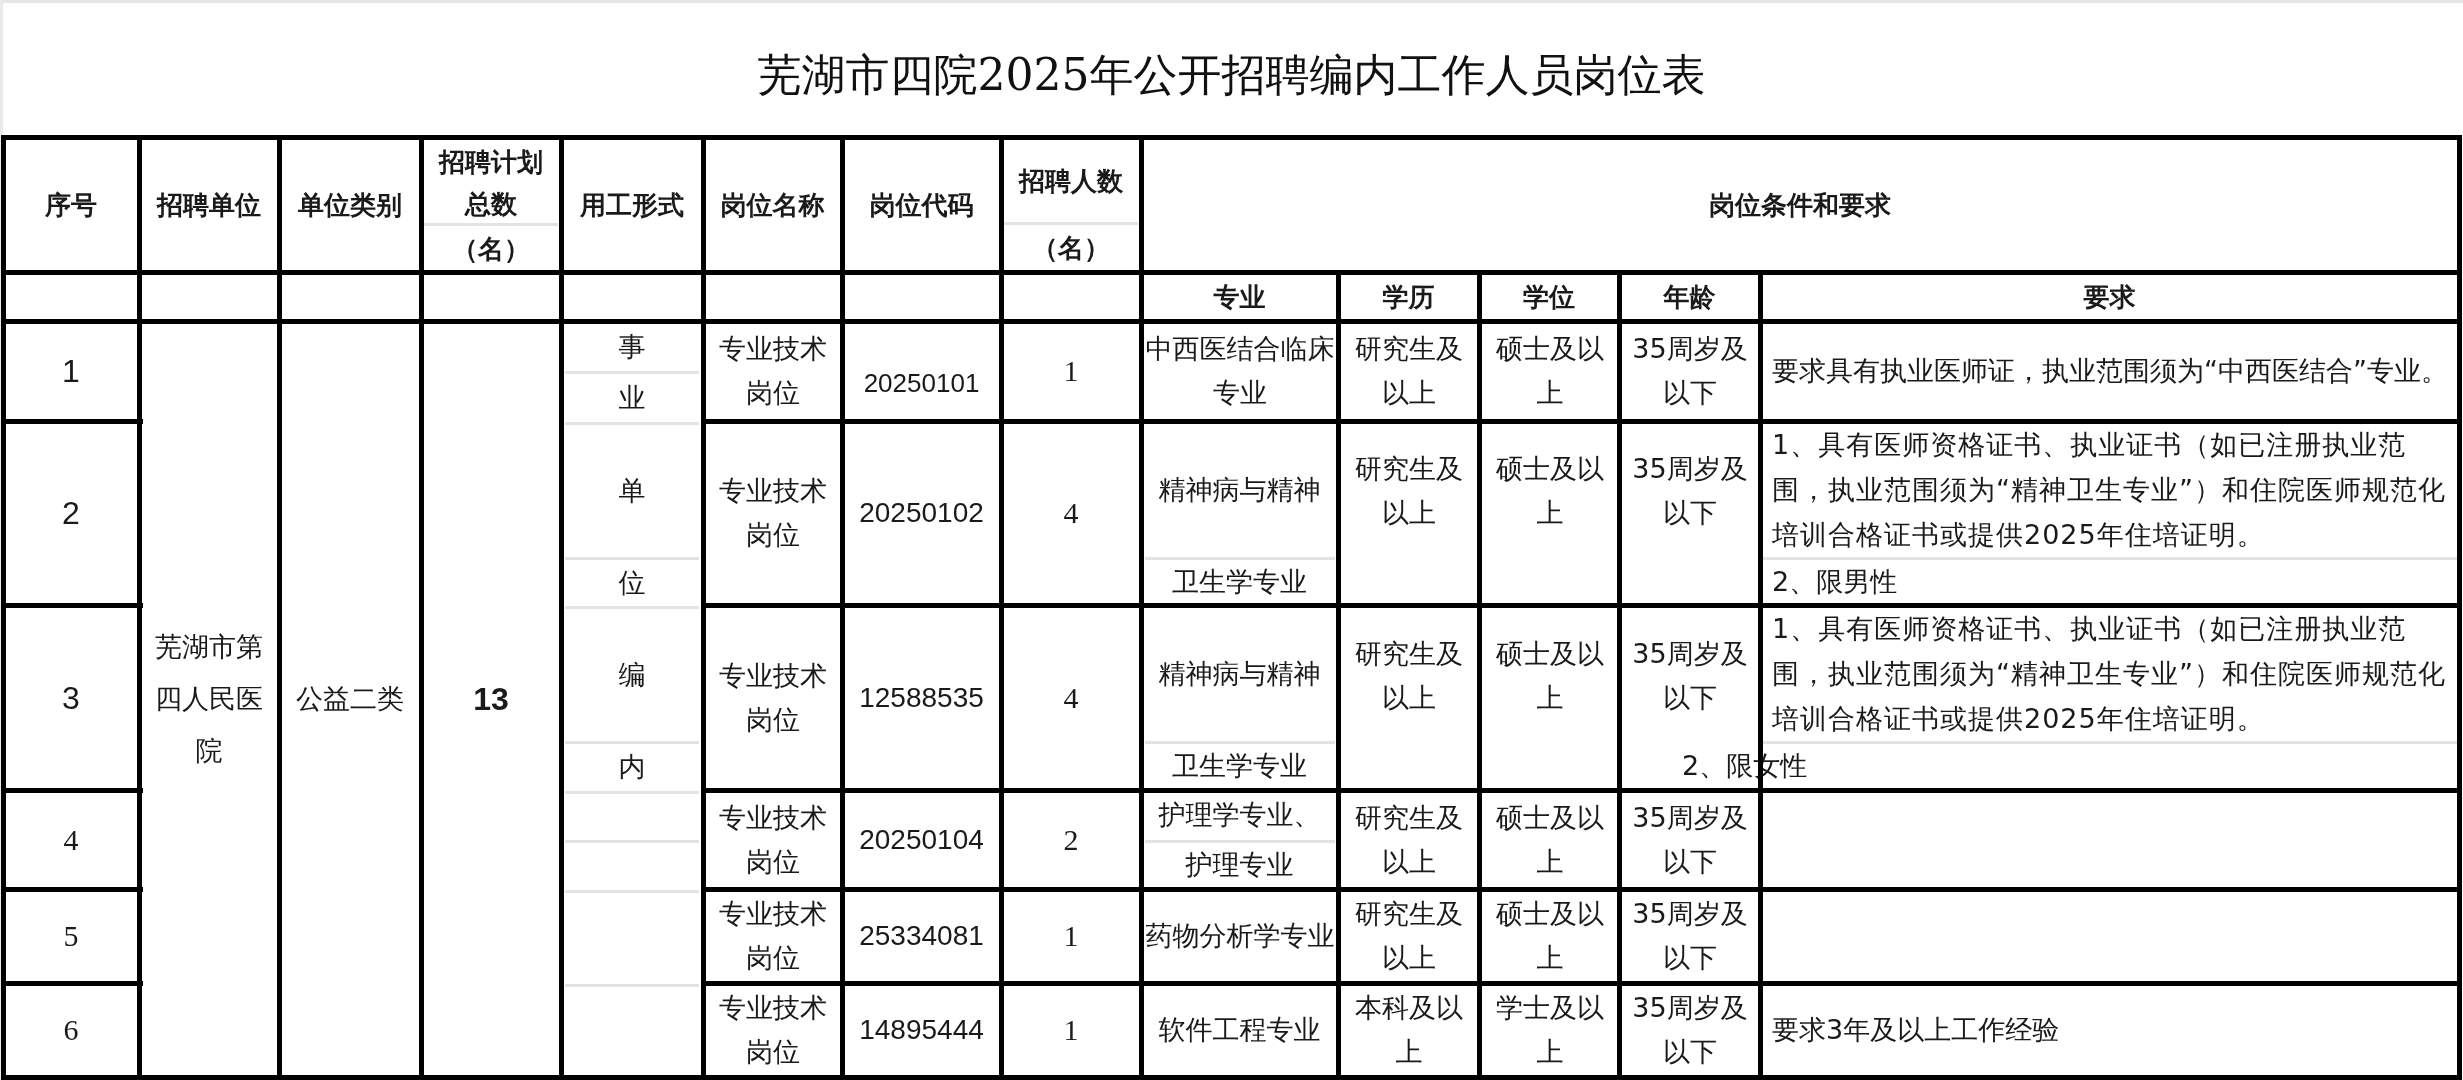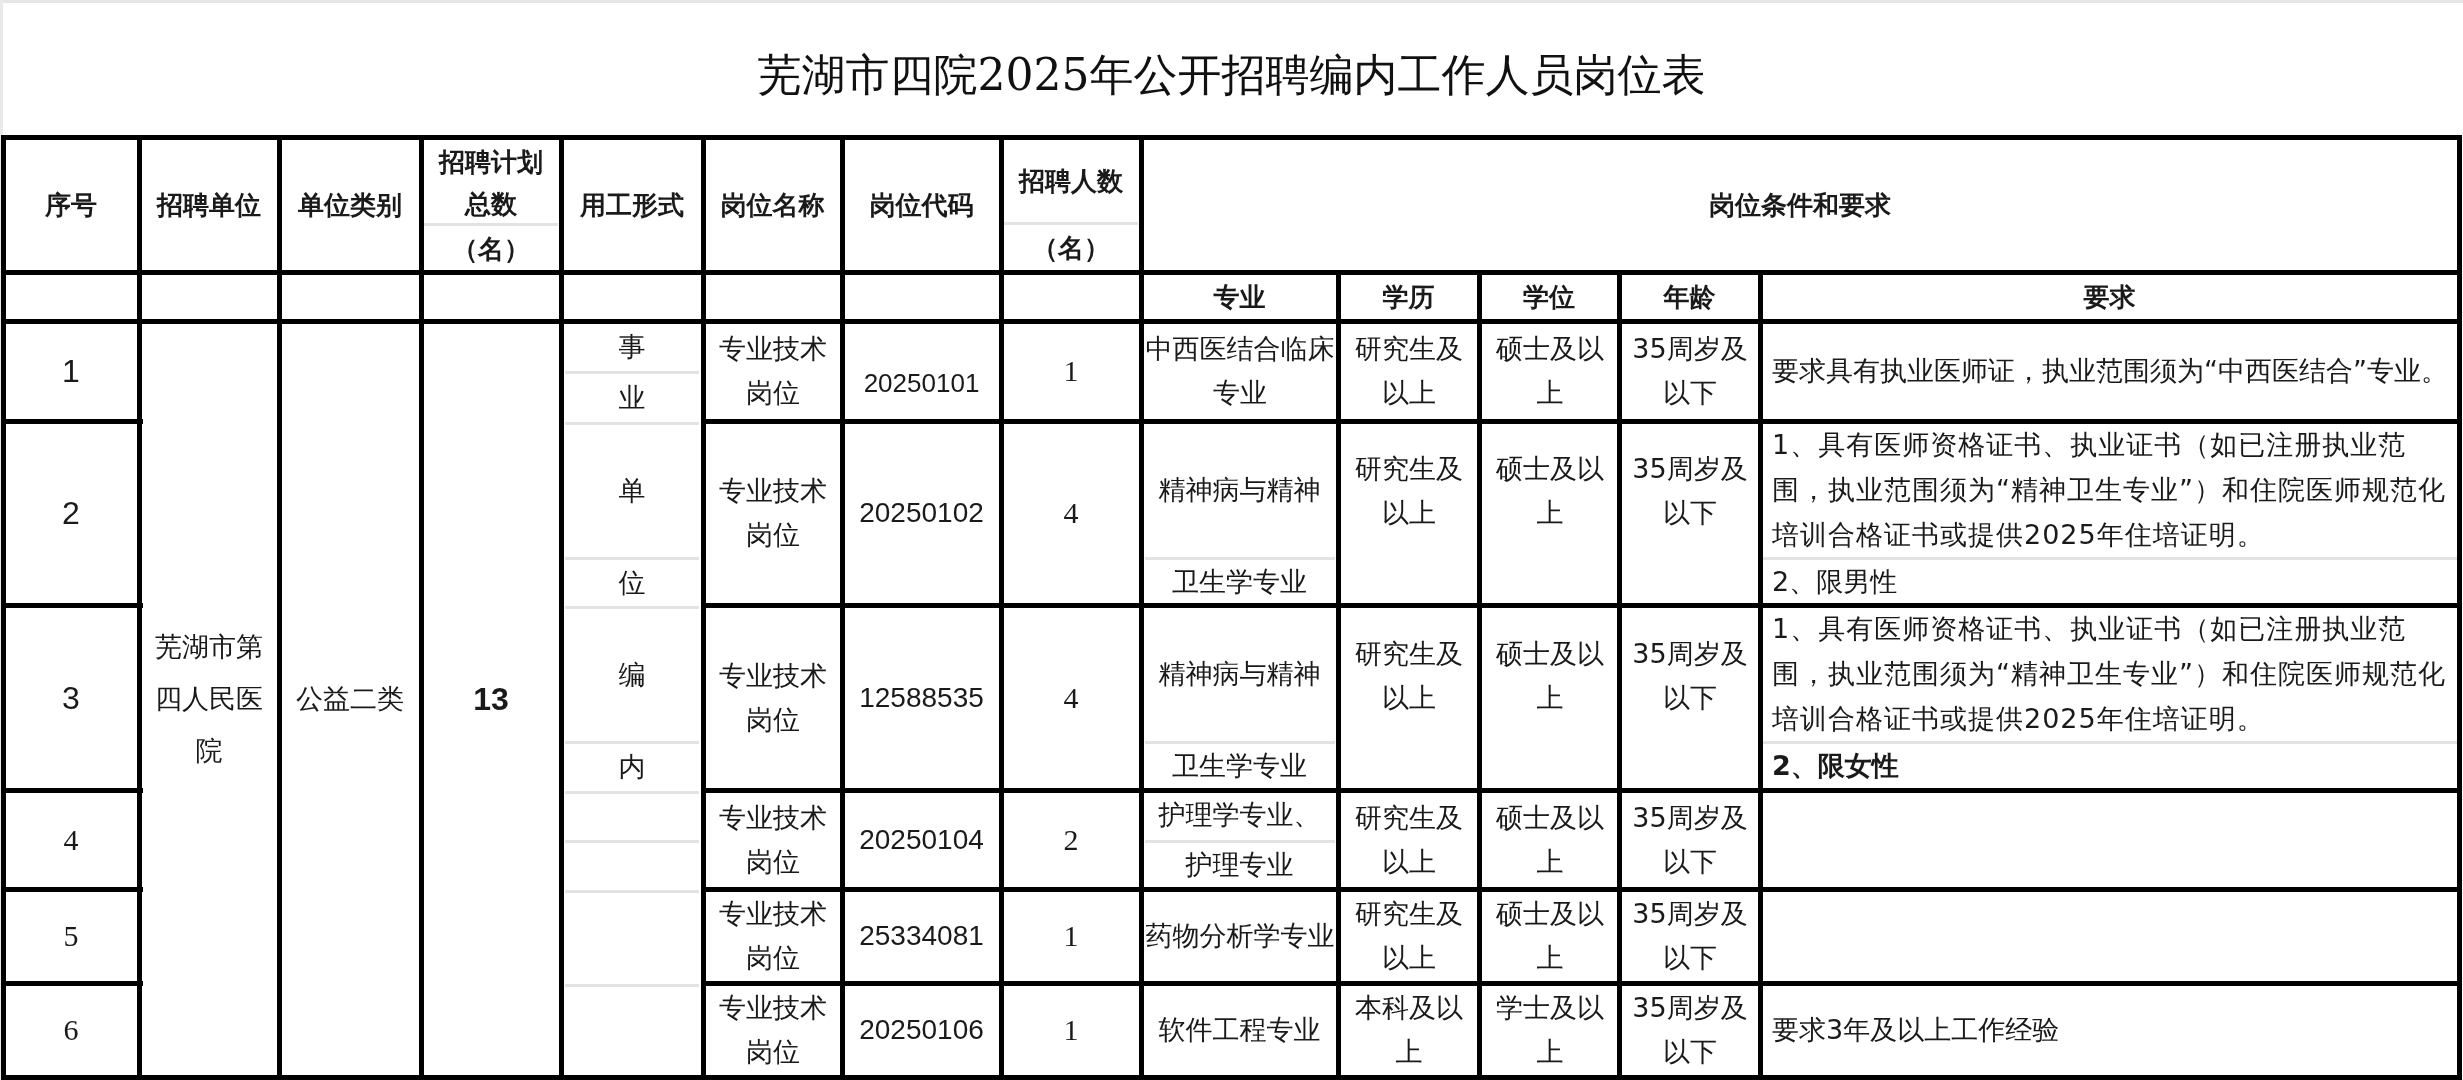--- a/index.html
+++ b/index.html
@@ -81,21 +81,21 @@
   <div class="cell num" style="left:3px;top:605px;width:136px;height:185px;">3</div>
   <div class="cell" style="left:713px;top:605px;width:120px;height:185px;">专业技术岗位</div>
   <div class="cell num" style="left:842px;top:605px;width:159px;height:185px;font-size:28px;">12588535</div>
   <div class="cell serifnum" style="left:1001px;top:605px;width:140px;height:185px;">4</div>
   <div class="cell" style="left:1141px;top:605px;width:197px;height:137px;">精神病与精神</div>
   <div class="cell" style="left:1141px;top:742px;width:197px;height:48px;">卫生学专业</div>
   <div class="cell" style="left:1343px;top:605px;width:132px;height:185px;padding-bottom:44px;">研究生及以上</div>
   <div class="cell" style="left:1484px;top:605px;width:132px;height:185px;padding-bottom:44px;">硕士及以上</div>
   <div class="cell" style="left:1624px;top:605px;width:132px;height:185px;padding-bottom:44px;">35周岁及以下</div>
   <div class="cell left" style="left:1762px;top:605px;width:695px;height:137px;line-height:45px;letter-spacing:1px;">1、具有医师资格证书、执业证书（如已注册执业范围，执业范围须为“精神卫生专业”）和住院医师规范化培训合格证书或提供2025年住培证明。</div>
-  <div class="cell left" style="left:1762px;top:742px;width:695px;height:48px;font-weight:bold;">2、限女性</div>
+  <div class="cell left" style="left:1672px;top:742px;width:695px;height:48px;">2、限女性</div>
 
   <div class="cell serifnum" style="left:3px;top:790px;width:136px;height:99px;">4</div>
   <div class="cell" style="left:713px;top:790px;width:120px;height:99px;">专业技术岗位</div>
   <div class="cell num" style="left:842px;top:790px;width:159px;height:99px;font-size:28px;">20250104</div>
   <div class="cell serifnum" style="left:1001px;top:790px;width:140px;height:99px;">2</div>
   <div class="cell" style="left:1141px;top:790px;width:197px;height:50px;">护理学专业、</div>
   <div class="cell" style="left:1141px;top:840px;width:197px;height:49px;">护理专业</div>
   <div class="cell" style="left:1343px;top:790px;width:132px;height:99px;">研究生及以上</div>
   <div class="cell" style="left:1484px;top:790px;width:132px;height:99px;">硕士及以上</div>
   <div class="cell" style="left:1624px;top:790px;width:132px;height:99px;">35周岁及以下</div>
@@ -106,21 +106,21 @@
   <div class="cell num" style="left:842px;top:889px;width:159px;height:94px;font-size:28px;">25334081</div>
   <div class="cell serifnum" style="left:1001px;top:889px;width:140px;height:94px;">1</div>
   <div class="cell" style="left:1145px;top:889px;width:190px;height:94px;">药物分析学专业</div>
   <div class="cell" style="left:1343px;top:889px;width:132px;height:94px;">研究生及以上</div>
   <div class="cell" style="left:1484px;top:889px;width:132px;height:94px;">硕士及以上</div>
   <div class="cell" style="left:1624px;top:889px;width:132px;height:94px;">35周岁及以下</div>
   <div class="cell left" style="left:1762px;top:889px;width:695px;height:94px;"></div>
 
   <div class="cell serifnum" style="left:3px;top:983px;width:136px;height:94px;">6</div>
   <div class="cell" style="left:713px;top:983px;width:120px;height:94px;">专业技术岗位</div>
-  <div class="cell num" style="left:842px;top:983px;width:159px;height:94px;font-size:28px;">20250106</div>
+  <div class="cell num" style="left:842px;top:983px;width:159px;height:94px;font-size:28px;">14895444</div>
   <div class="cell serifnum" style="left:1001px;top:983px;width:140px;height:94px;">1</div>
   <div class="cell" style="left:1141px;top:983px;width:197px;height:94px;">软件工程专业</div>
   <div class="cell" style="left:1343px;top:983px;width:132px;height:94px;">本科及以上</div>
   <div class="cell" style="left:1484px;top:983px;width:132px;height:94px;">学士及以上</div>
   <div class="cell" style="left:1624px;top:983px;width:132px;height:94px;">35周岁及以下</div>
   <div class="cell left" style="left:1762px;top:983px;width:695px;height:94px;">要求3年及以上工作经验</div>
 
   <div class="gl" style="left:424px;top:223px;width:134px;"></div>
   <div class="gl" style="left:1004px;top:222px;width:134px;"></div>
   <div class="gl" style="left:565px;top:371px;width:134px;"></div>

